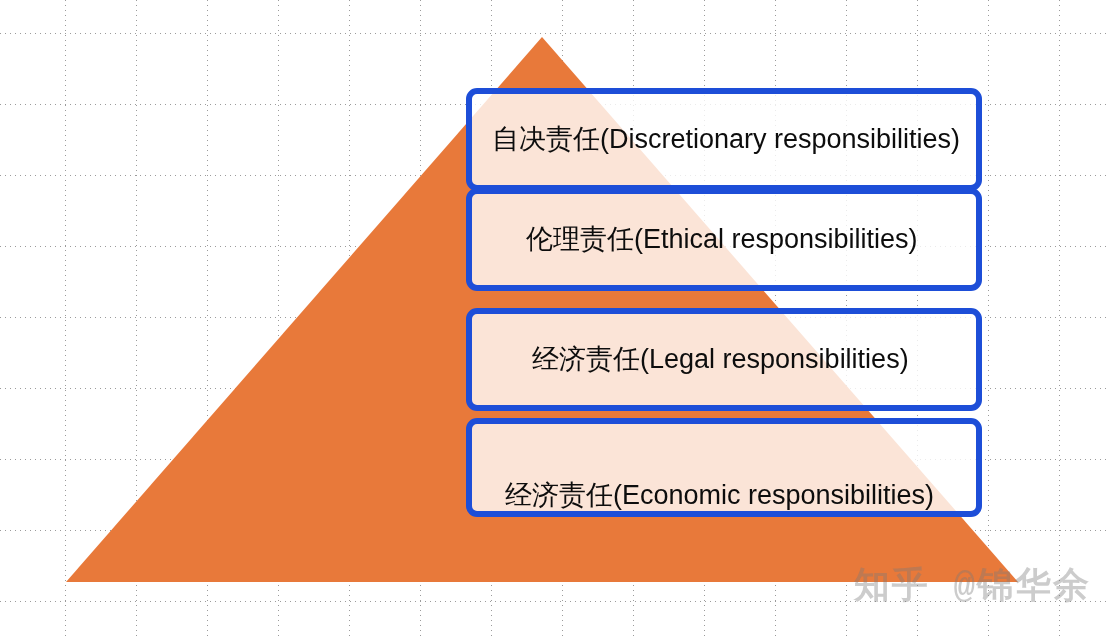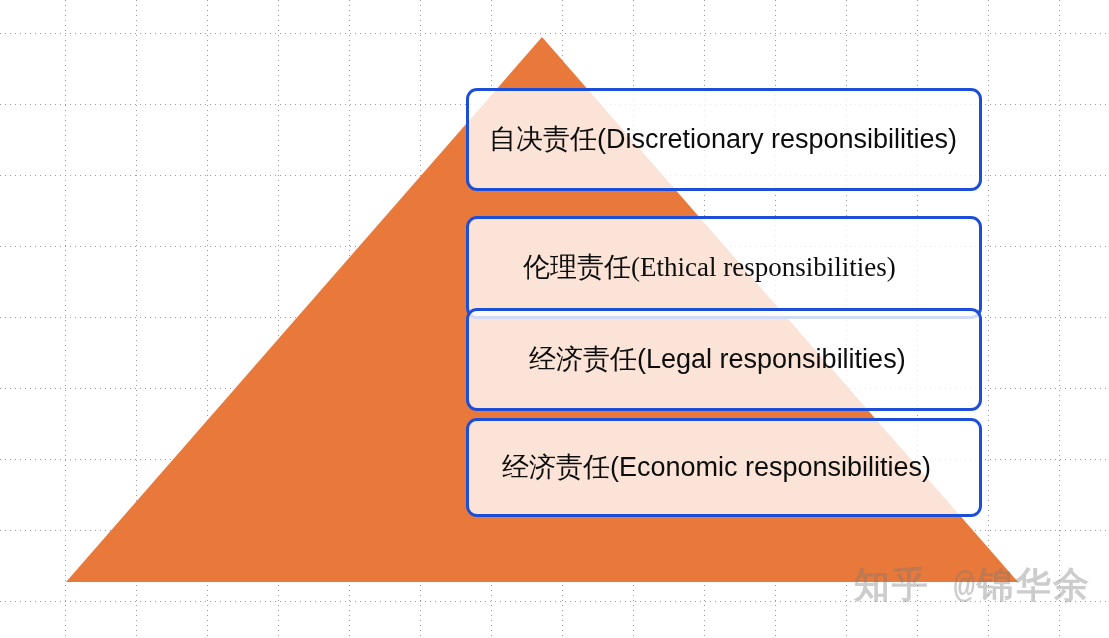--- a/index.html
+++ b/index.html
@@ -41,39 +41,39 @@
     position: absolute;
     left: 0; top: 0;
   }
 
   
   .layer-box {
     position: absolute;
     left: 466px;
     width: 516px;
     box-sizing: border-box;
-    border: 3px solid #1d4ed8;
+    border: 6px solid #1d4ed8;
     border-radius: 11px;
     background: rgba(255, 255, 255, 0.80);
     display: flex;
     align-items: center;
     padding-left: 20px;
     padding-right: 14px;
   }
   .layer-label {
     font-size: 27px;
     line-height: 1.1;
     color: #0d0d0d;
     letter-spacing: 0px;
     white-space: nowrap;
   }
   #layer-0 { top: 88px;  height: 103px; }
-  #layer-1 { top: 216px; height: 103px; font-family: Liberation Serif, serif; }
+  #layer-1 { top: 188px; height: 103px; }
   #layer-2 { top: 308px; height: 103px; }
-  #layer-3 { top: 418px; height: 99px;  }
+  #layer-3 { top: 418px; height: 99px; align-items: flex-end;  }
 
   
   #watermark {
     position: absolute;
     right: 18px;
     bottom: 28px;
     font-size: 36px;
     font-weight: bold;
     color: rgba(120, 120, 120, 0.38);
     letter-spacing: 2px;

